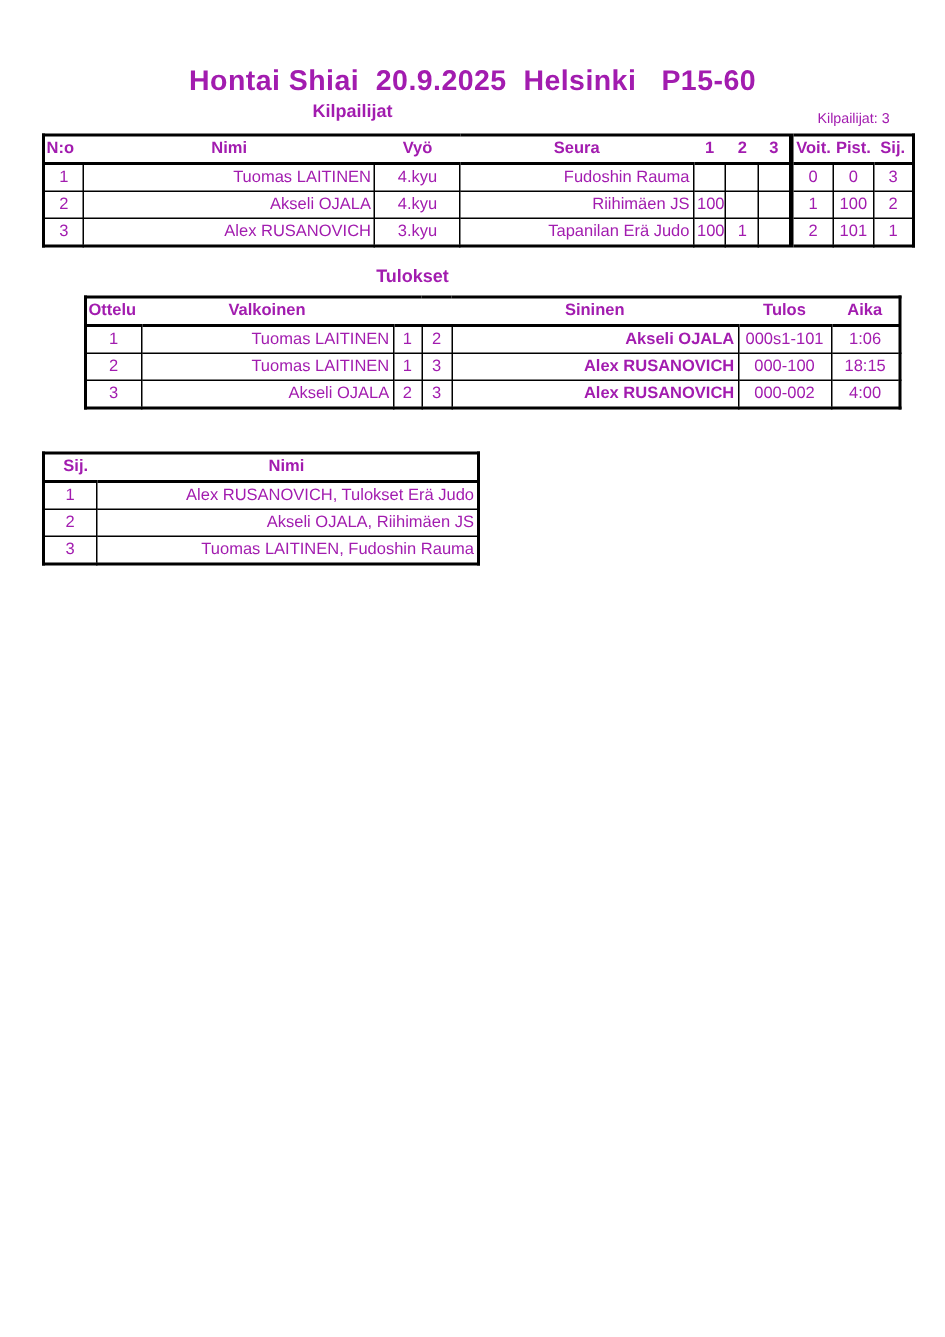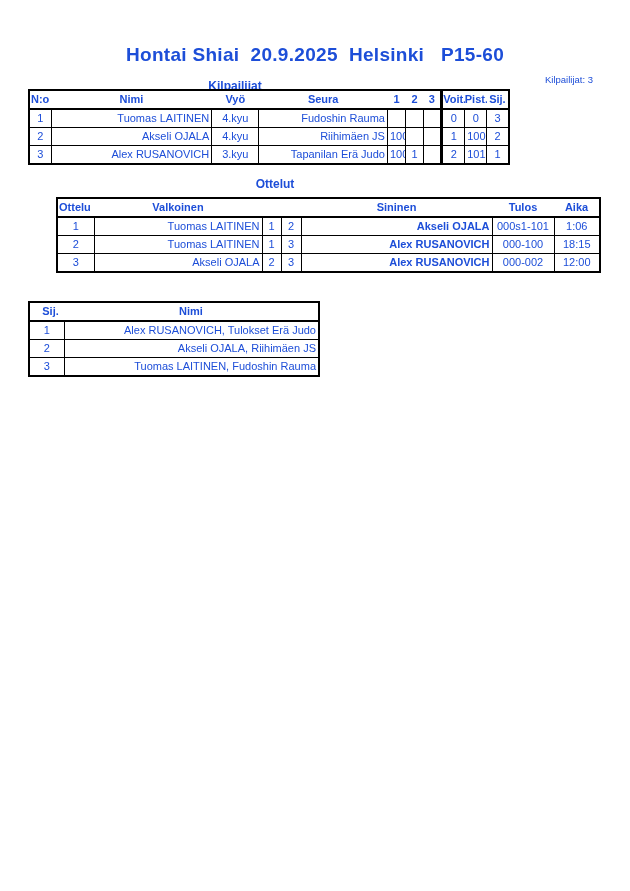--- a/index.html
+++ b/index.html
@@ -1,18 +1,18 @@
 <!DOCTYPE html>
 <html><head>
 <meta charset="utf-8">
 <style>
   html,body { margin:0; padding:0; background:#fff; }
   .page {
     position:relative; width:630px; height:891px; background:#ffffff;
-    font-family:"Liberation Sans", sans-serif; color:#1d4ed8; overflow:hidden;
+    font-family:"Liberation Sans", sans-serif; color:#a21caf; overflow:hidden;
   }
   .title {
     position:absolute; top:44px; left:0; width:630px; text-align:center;
     font-size:19px; font-weight:bold; white-space:pre; letter-spacing:0.3px;
   }
   .sec-heading {
     position:absolute; font-size:12px; font-weight:bold; text-align:center; white-space:nowrap;
   }
   .count-label {
     position:absolute; top:74px; left:545px; font-size:9.5px; white-space:nowrap;
@@ -38,23 +38,23 @@
 </style>
 </head>
 <body>
 
 <div class="page">
 
   <div class="title">Hontai Shiai  20.9.2025  Helsinki   P15-60</div>
 
   <div class="count-label">Kilpailijat: 3</div>
 
-  <div class="sec-heading" style="top:67px; left:0; width:470px;margin-top:12px;">Kilpailijat</div>
-
-  <table class="tbl" style="left:28px; top:89px; width:482px;">
+  <div class="sec-heading" style="top:67px; left:0; width:470px;">Kilpailijat</div>
+
+  <table class="tbl" style="left:28px; top:89px; width:582px;">
     <colgroup>
       <col style="width:22px">
         <col style="width:160px">
         <col style="width:47px">
       <col style="width:128px">
         <col style="width:18px">
         <col style="width:18px">
       <col style="width:18px">
         <col style="width:23px">
         <col style="width:22px">
@@ -107,21 +107,21 @@
         <td class="c">100</td>
         <td class="c">1</td>
         <td class="c"></td>
         <td class="c thickL">2</td>
         <td class="c">101</td>
         <td class="c">1</td>
       </tr>
     </tbody>
   </table>
 
-  <div class="sec-heading" style="top:177px; left:0; width:550px;">Ottelut</div>
+  <div class="sec-heading" style="top:177px; left:0; width:550px;">Tulokset</div>
 
   <table class="tbl" style="left:28px; top:197px; width:543px;margin-left:28px;">
     <colgroup>
       <col style="width:37px">
         <col style="width:168px">
         <col style="width:19px">
       <col style="width:20px">
         <col style="width:191px">
         <col style="width:62px">
       <col style="width:46px">
@@ -156,21 +156,21 @@
         <td class="c">000-100</td>
         <td class="c">18:15</td>
       </tr>
       <tr>
         <td class="c">3</td>
         <td class="l">Akseli OJALA</td>
         <td class="c">2</td>
         <td class="c">3</td>
         <td class="l b">Alex RUSANOVICH</td>
         <td class="c">000-002</td>
-        <td class="c">12:00</td>
+        <td class="c">4:00</td>
       </tr>
     </tbody>
   </table>
 
 
   <table class="tbl" style="left:28px; top:301px; width:290px;">
     <colgroup>
       <col style="width:35px">
         <col style="width:255px">
     </colgroup>

